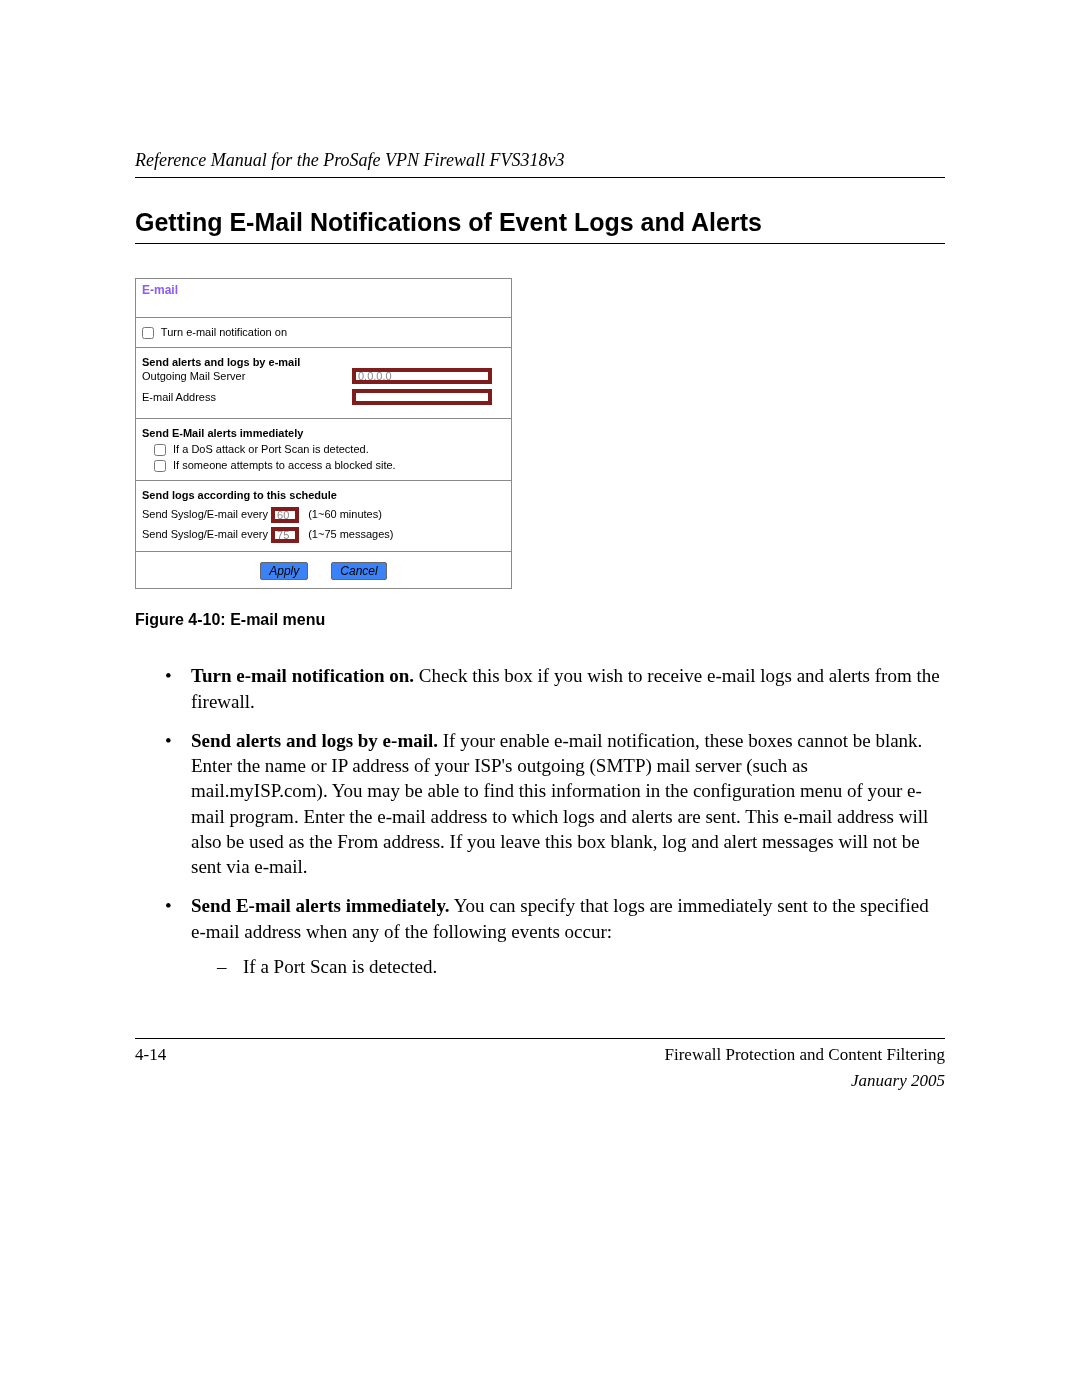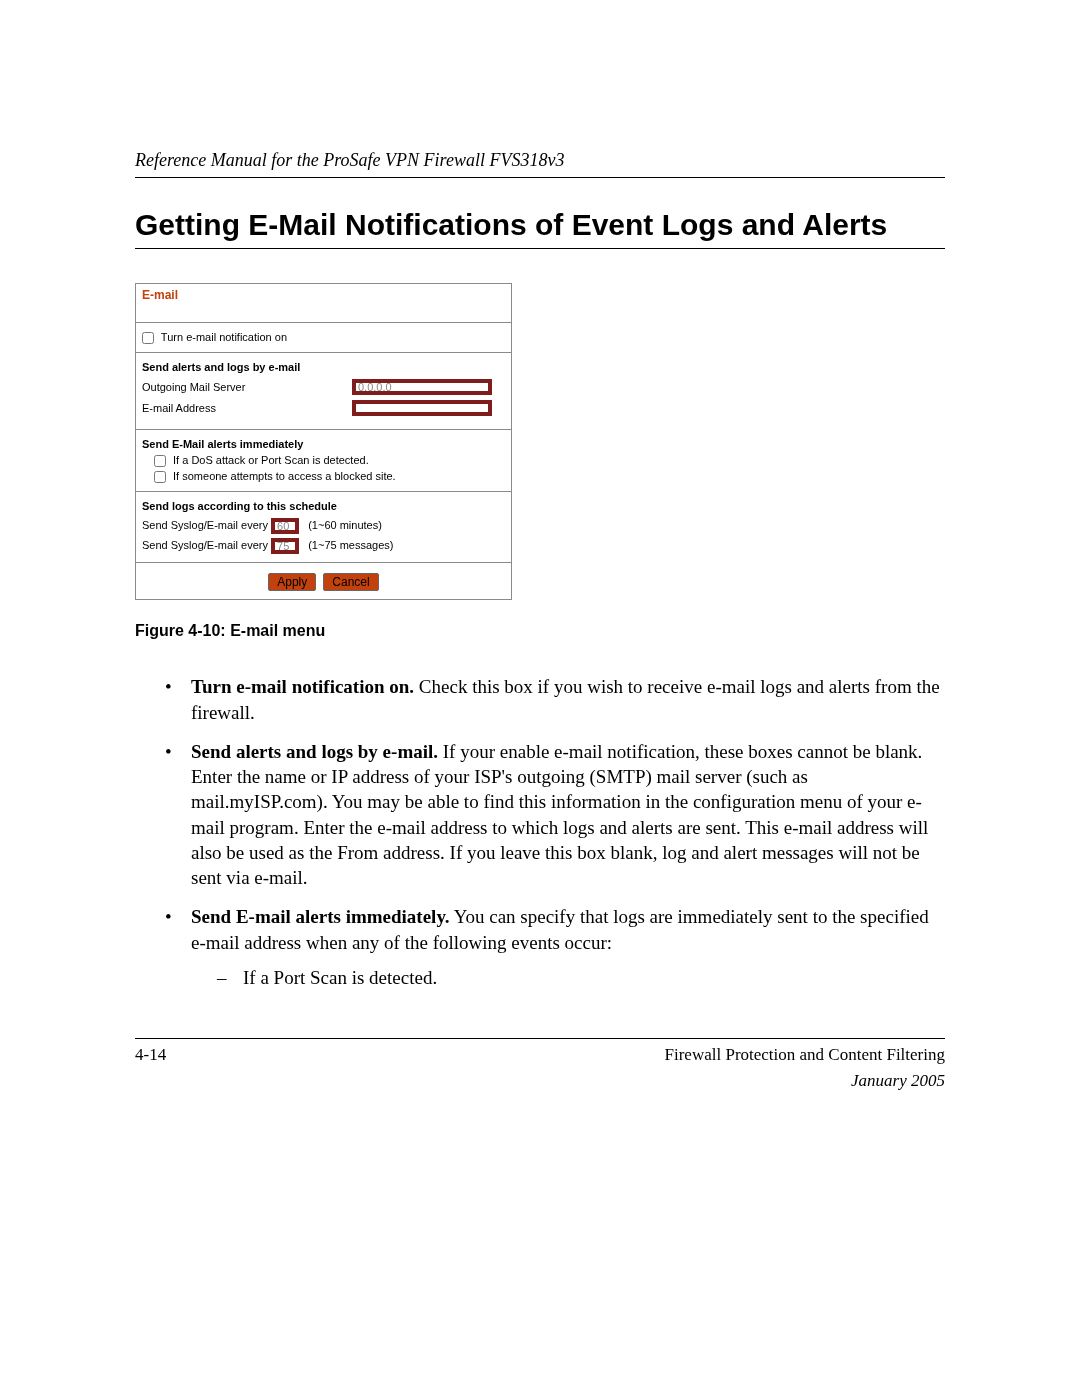--- a/index.html
+++ b/index.html
@@ -22,21 +22,21 @@
     margin-bottom: 6px;
   }
   .rule {
     border: none;
     border-top: 1.5px solid #000;
     margin: 0 0 30px 0;
   }
   h1.section-title {
     font-family: Arial, Helvetica, sans-serif;
     font-weight: bold;
-    font-size: 30px;
+    font-size: 25px;
     margin: 0 0 6px 0;
   }
   .title-rule {
     border: none;
     border-top: 1px solid #000;
     margin: 0 0 34px 0;
   }
   p.intro {
     font-size: 19px;
     line-height: 1.35;
@@ -46,21 +46,21 @@
   .panel {
     width: 375px;
     border: 1px solid #8a8a8a;
     background: #fff;
     font-family: Tahoma, Arial, sans-serif;
     font-size: 11px;
     color: #000;
     margin-bottom: 22px;
   }
   .panel-title {
-    color: #c2410c;
+    color: #8b5cf6;
     font-weight: bold;
     font-size: 12px;
     padding: 4px 6px 20px 6px;
     border-bottom: 1px solid #8a8a8a;
   }
   .panel-section {
     padding: 8px 6px 8px 6px;
   }
   .panel-divider {
     border-top: 1px solid #8a8a8a;
@@ -104,23 +104,24 @@
   .panel .btnrow {
     text-align: center;
     padding: 10px 0 8px 0;
     border-top: 1px solid #8a8a8a;
   }
   .panel button {
     font-family: Tahoma, Arial, sans-serif;
     font-size: 12px;
     padding: 1px 8px;
     border: 1px solid #666;
-    background: #c2410c;
+    background: #3b82f6;
     border-radius: 2px;
-    margin: 0 2px;
+    margin: 0 10px;
+    font-style: italic;
   }
   .figure-caption {
     font-family: Arial, Helvetica, sans-serif;
     font-weight: bold;
     font-size: 16px;
     margin: 0 0 34px 0;
   }
   
   ul.body-list {
     list-style: none;
@@ -200,21 +201,21 @@
 
     <div class="panel-section">
       <label>
         <input type="checkbox" style="">
         <span class="lbl">Turn e-mail notification on</span>
       </label>
     </div>
     <div class="panel-divider"></div>
 
     <div class="panel-section">
-      <div class="bold" style="margin-bottom:6px;">Send alerts and logs by e-mail</div>
+      <div class="bold" style="">Send alerts and logs by e-mail</div>
       <div class="row">
         <div class="left">Outgoing Mail Server</div>
         <div class="right"><input type="text" style="width: 140px;" value="0.0.0.0"></div>
       </div>
       <div class="row">
         <div class="left">E-mail Address</div>
         <div class="right"><input type="text" style="width: 140px;" value=""></div>
       </div>
     </div>
     <div class="panel-divider"></div>

